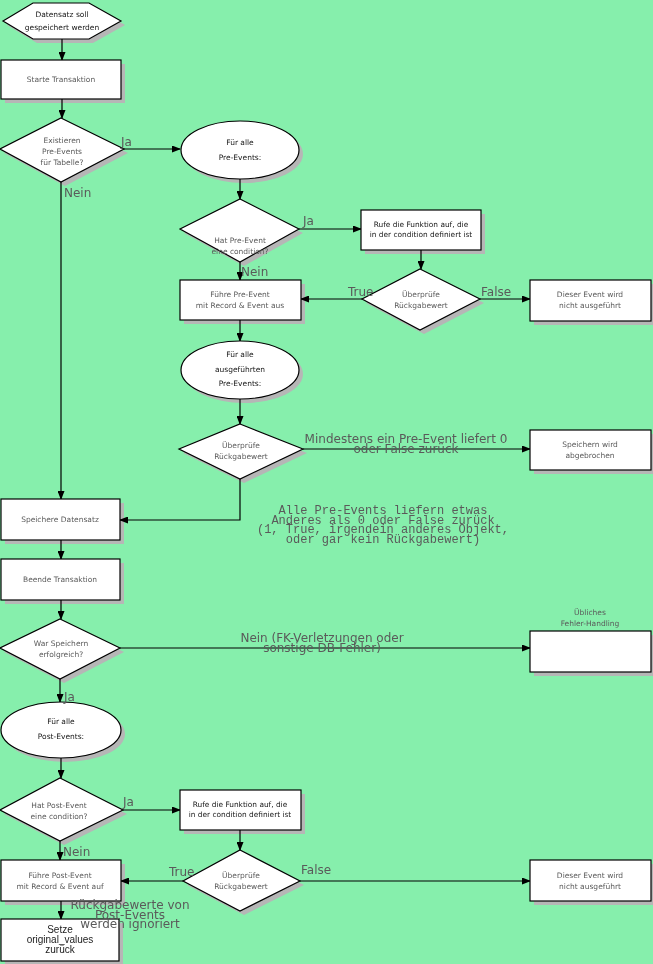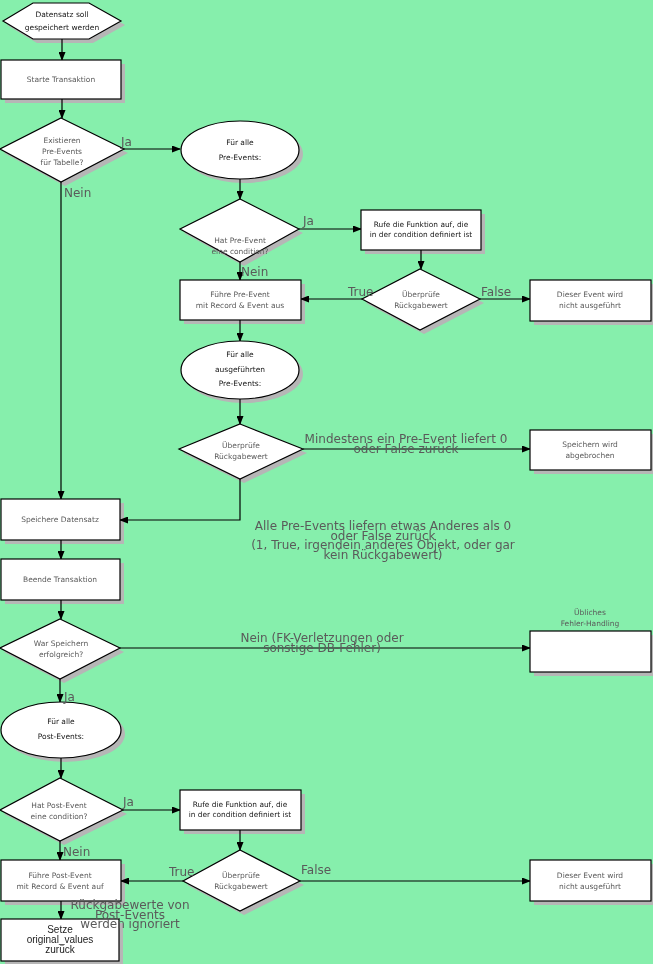--- a/index.html
+++ b/index.html
@@ -183,21 +183,21 @@
 original_values
 zurück</div>
 
   <div class="elabel" style="left:121px; top:135px;">Ja</div>
   <div class="elabel" style="left:64px; top:186px;">Nein</div>
   <div class="elabel" style="left:303px; top:214px;">Ja</div>
   <div class="elabel" style="left:241px; top:265px;">Nein</div>
   <div class="elabel" style="left:348px; top:285px;">True</div>
   <div class="elabel" style="left:481px; top:285px;">False</div>
   <div class="elabel center" style="left:299px; top:435px; width:214px;">Mindestens ein Pre-Event liefert 0 oder False zurück</div>
-  <div class="elabel center" style="left:251px; top:522px; width:264px;">Alle Pre-Events liefern etwas Anderes als 0 oder False zurück
+  <div class="elabel center" style="left:251px; top:507px; width:264px;font-family:Liberation Mono, monospace;">Alle Pre-Events liefern etwas Anderes als 0 oder False zurück
 (1, True, irgendein anderes Objekt, oder gar kein Rückgabewert)</div>
   <div class="elabel center" style="left:225px; top:634px; width:194px;">Nein (FK-Verletzungen oder sonstige DB-Fehler)</div>
   <div class="elabel" style="left:64px; top:690px;">Ja</div>
   <div class="elabel" style="left:123px; top:795px;">Ja</div>
   <div class="elabel" style="left:63px; top:845px;">Nein</div>
   <div class="elabel" style="left:169px; top:865px;">True</div>
   <div class="elabel" style="left:301px; top:863px;">False</div>
   <div class="elabel center" style="left:64px; top:901px; width:132px;">Rückgabewerte von Post-Events
 werden ignoriert</div>
 

